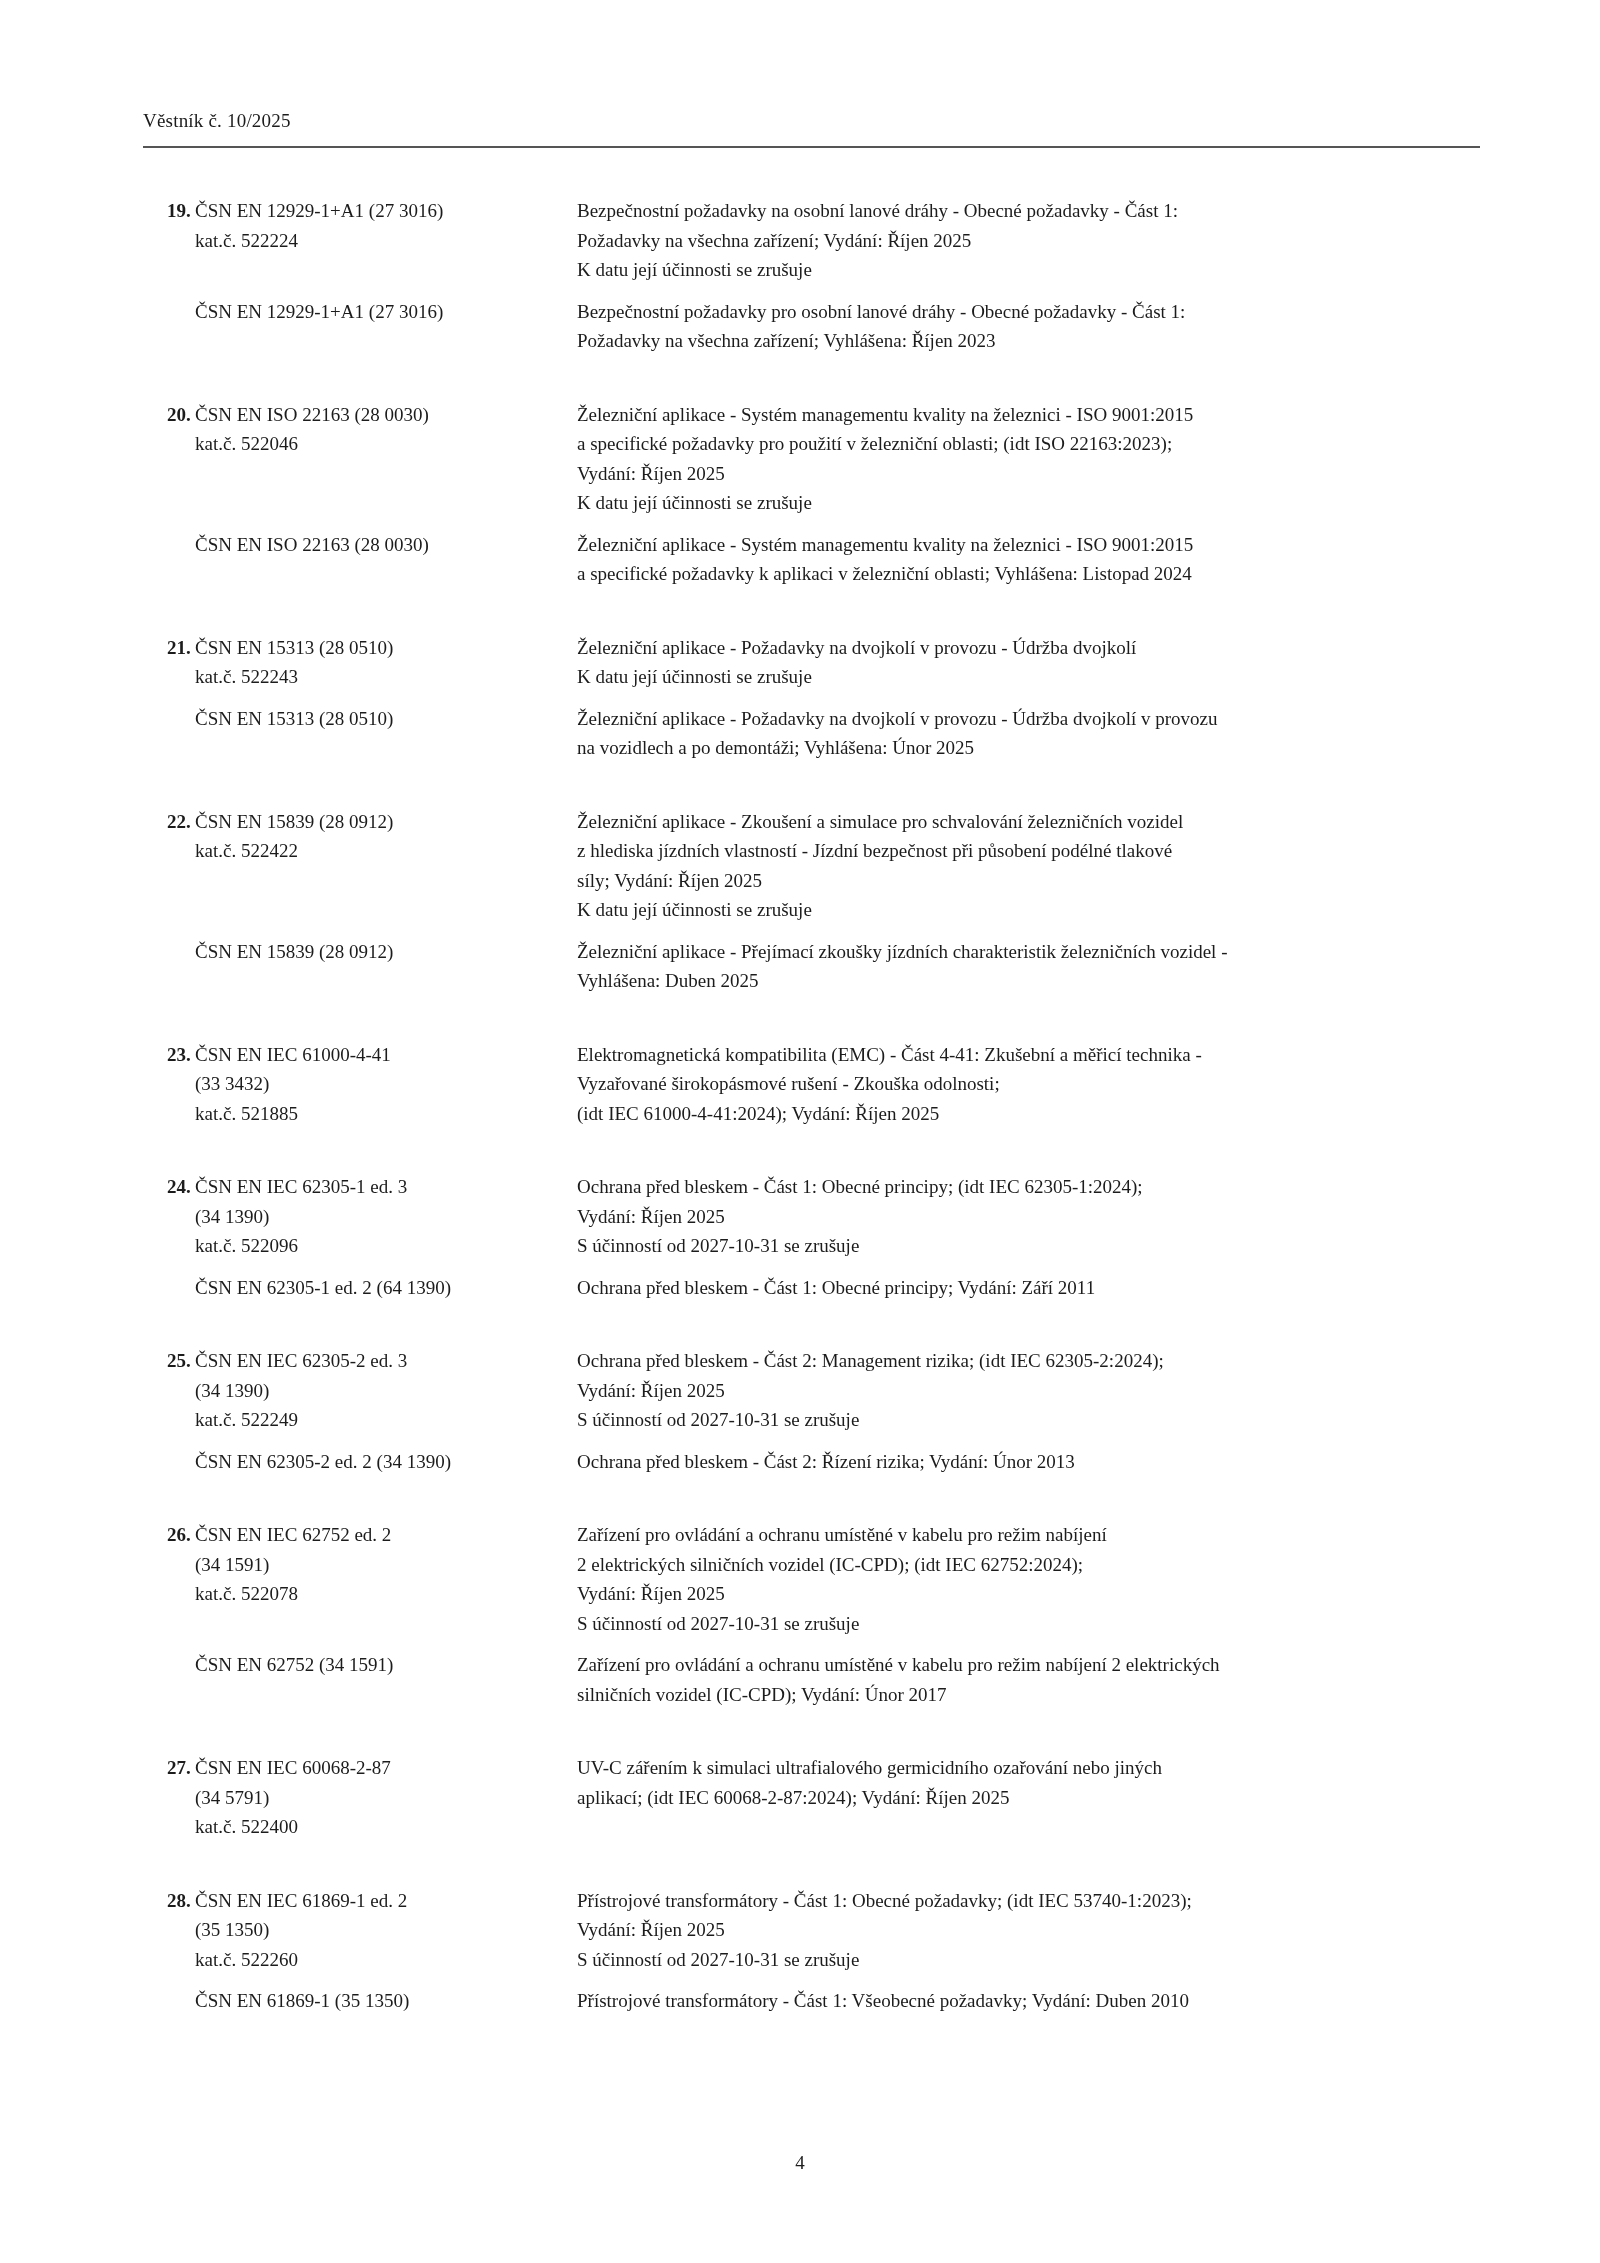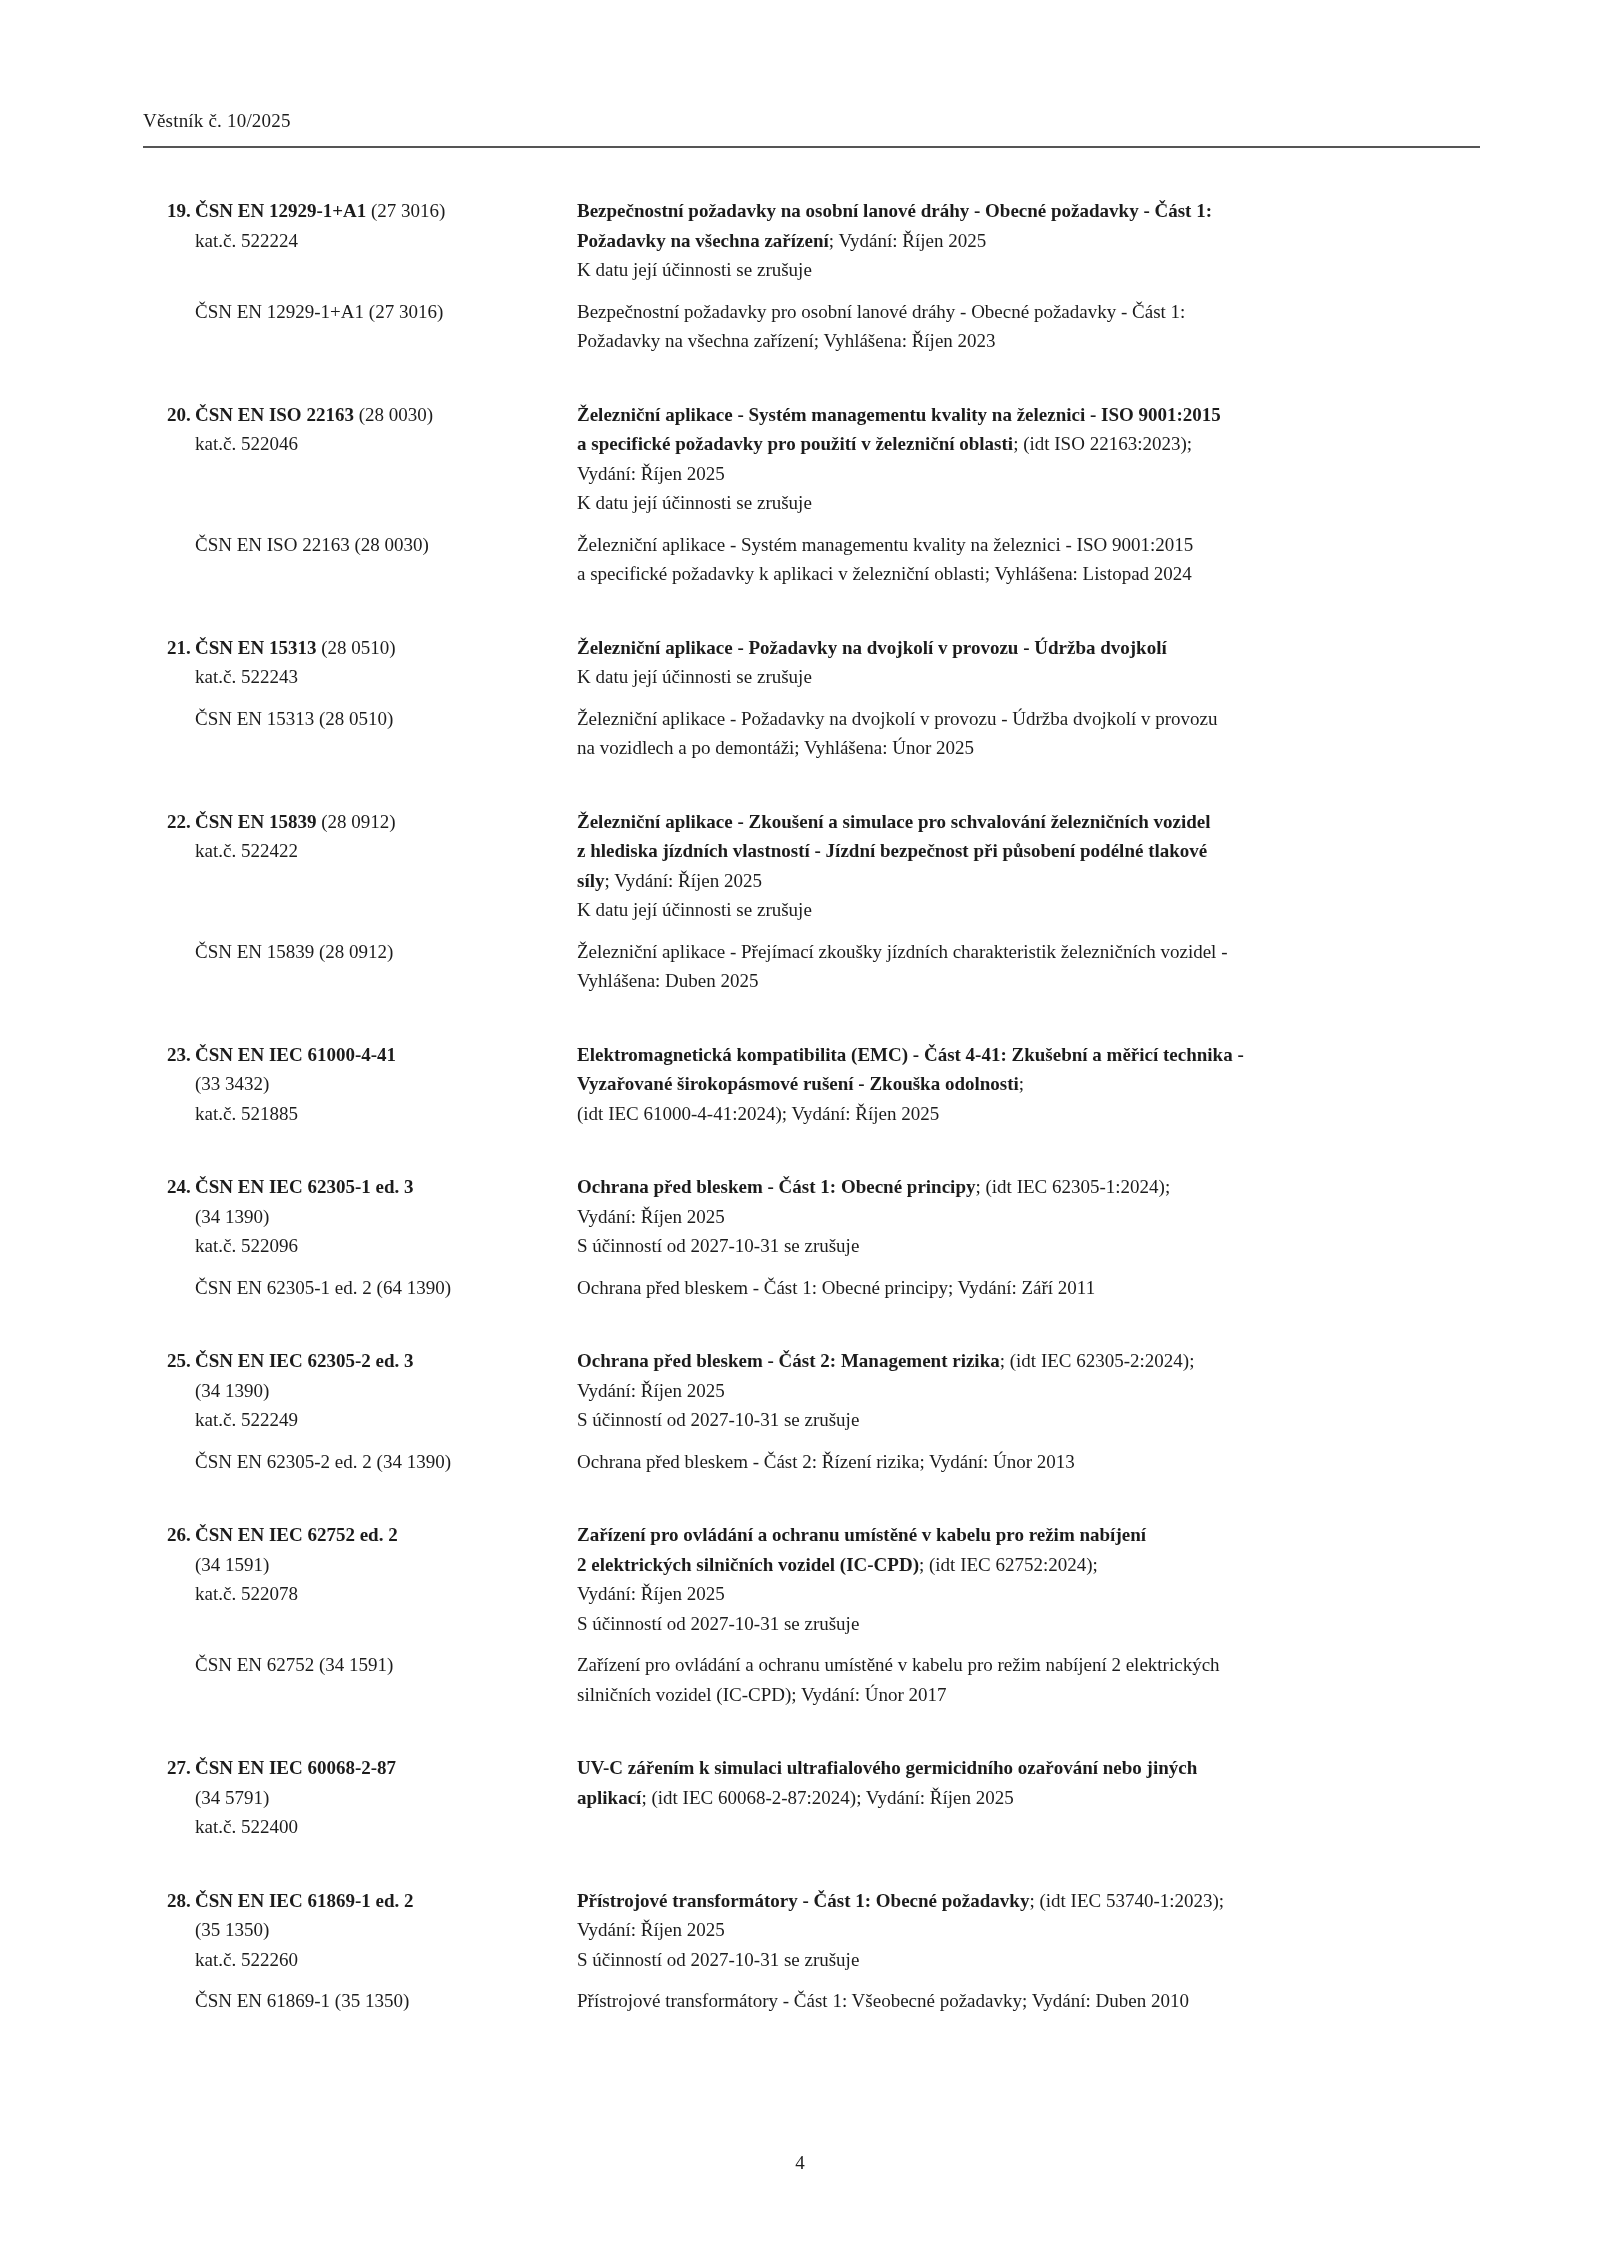--- a/index.html
+++ b/index.html
@@ -23,21 +23,21 @@
     position:absolute;left:167px;top:196px;width:1313px;
   }
   .item{margin-bottom:44px;}
   .row{display:flex;align-items:flex-start;}
   .row.sub{margin-top:12px;}
   .num{flex:none;width:28px;font-weight:bold;font-size:19px;line-height:29.5px;}
   .leftcol{flex:none;width:382px;}
   .rightcol{flex:none;width:903px;}
   .line{font-size:19px;line-height:29.5px;white-space:nowrap;}
   .rightcol .line{white-space:normal;}
-  .b{font-weight:bold;}
+  .b{font-weight:normal;}
   .footer{
     position:absolute;left:0;top:2152px;width:1600px;
     text-align:center;font-size:19px;
   }
 </style>
 </head>
 <body>
 
 <div class="page">
   <div class="header">Věstník č. 10/2025</div>

